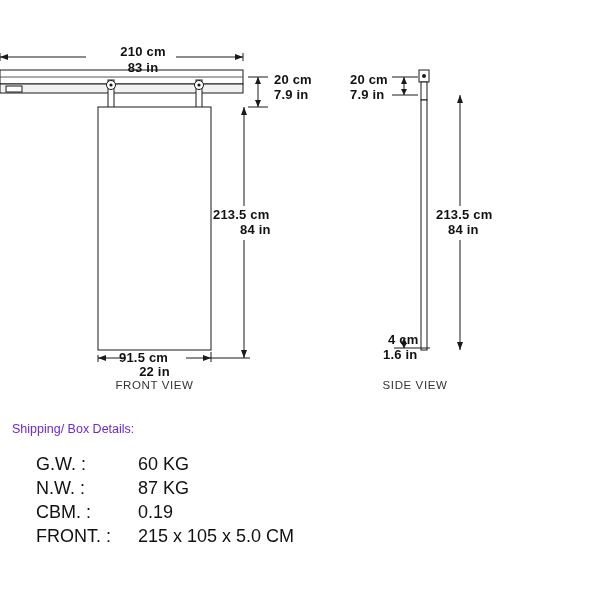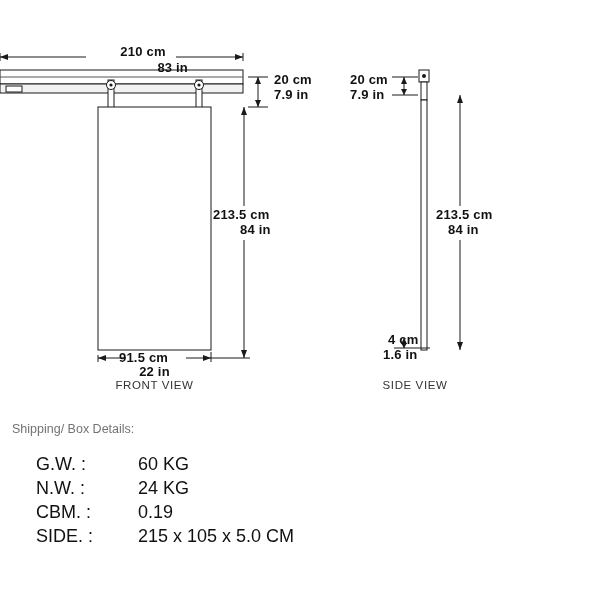--- a/index.html
+++ b/index.html
@@ -41,21 +41,21 @@
     font-size: 11.5px;
     color: #333;
     letter-spacing: 0.6px;
     white-space: pre;
   }
   .ship-title {
     position: absolute;
     left: 12px;
     top: 422px;
     font-size: 12.5px;
-    color: #737373;
+    color: #6d28d9;
     white-space: pre;
   }
   .ship-table {
     position: absolute;
     left: 36px;
     top: 452px;
     border-collapse: collapse;
   }
   .ship-table td {
     font-size: 18px;
@@ -143,21 +143,21 @@
       <path d="M460 350 L457 342 L463 342 Z" fill="#1a1a1a" stroke="none"></path>
 
       <line x1="394" y1="348" x2="430" y2="348"></line>
       <line x1="404" y1="338" x2="404" y2="348"></line>
       <path d="M404 338 L401 344 L407 344 Z" fill="#1a1a1a" stroke="none"></path>
       <path d="M404 348 L401 343 L407 343 Z" fill="#1a1a1a" stroke="none"></path>
     </g>
   </svg>
 
   <div class="dimtxt" style="left:98px; top:45px; width:90px; text-align:center;">210 cm</div>
-  <div class="dimtxt" style="left:98px; top:61px; width:90px; text-align:right;">83 in</div>
+  <div class="dimtxt" style="left:98px; top:61px; width:90px; text-align:center;">83 in</div>
 
   <div class="dimtxt" style="left:274px; top:73px;">20 cm</div>
   <div class="dimtxt" style="left:274px; top:88px;">7.9 in</div>
 
   <div class="dimtxt" style="left:213px; top:208px;">213.5 cm</div>
   <div class="dimtxt" style="left:240px; top:223px;">84 in</div>
 
   <div class="dimtxt" style="left:110px; top:351px;margin-left:9px;">91.5 cm</div>
   <div class="dimtxt" style="left:98px; top:365px; width:113px; text-align:center;">22 in</div>
 
@@ -177,26 +177,26 @@
   <div class="ship-title">Shipping/ Box Details:</div>
 
   <table class="ship-table">
     <tbody>
       <tr>
         <td class="lbl">G.W. :</td>
         <td class="val">60 KG</td>
       </tr>
       <tr>
         <td class="lbl">N.W. :</td>
-        <td class="val">24 KG</td>
+        <td class="val">87 KG</td>
       </tr>
       <tr>
         <td class="lbl">CBM. :</td>
         <td class="val">0.19</td>
       </tr>
       <tr>
-        <td class="lbl">SIDE. :</td>
+        <td class="lbl">FRONT. :</td>
         <td class="val">215 x 105 x 5.0 CM</td>
       </tr>
     </tbody>
   </table>
 
 </div>
 
 </body></html>

